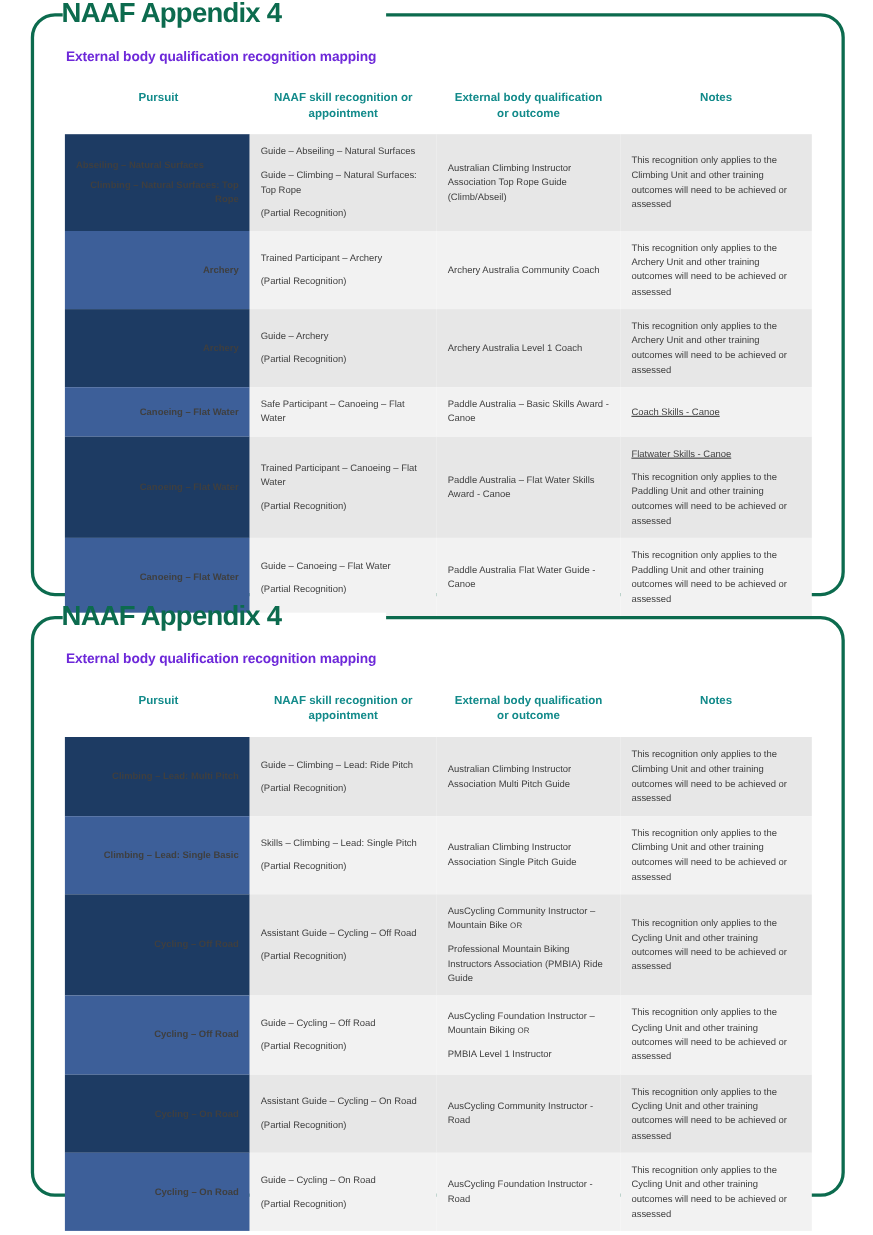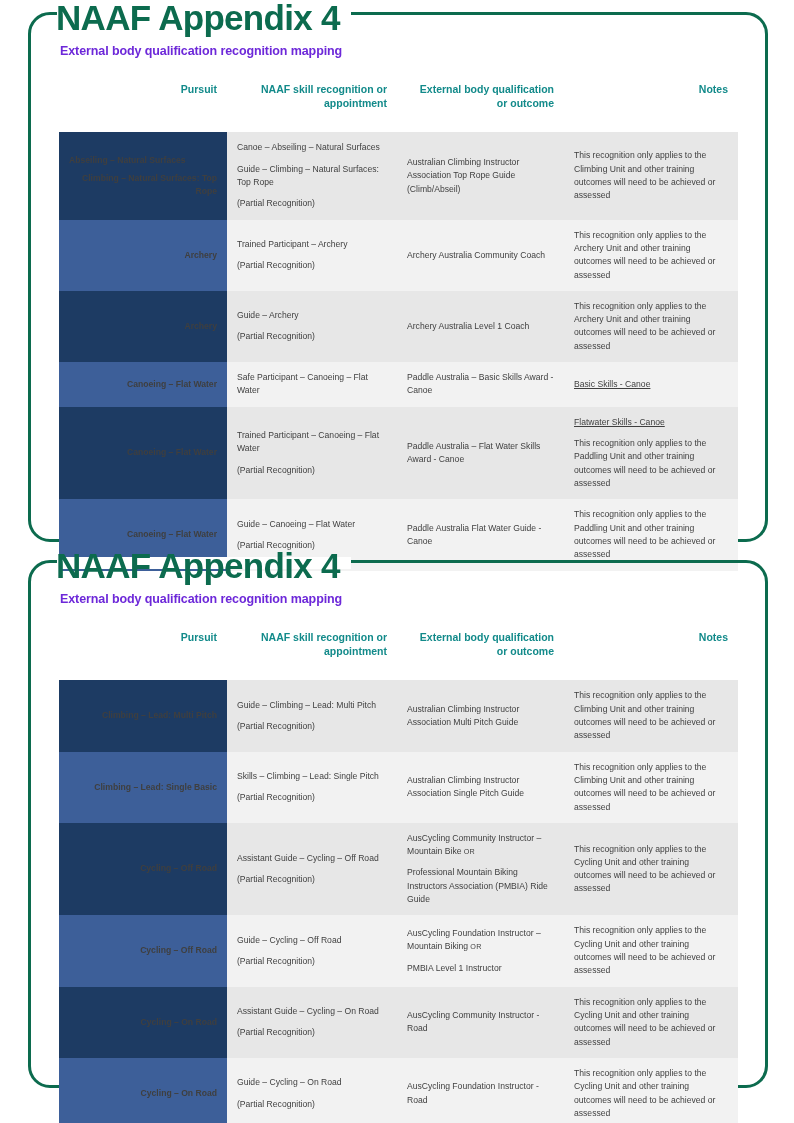--- a/index.html
+++ b/index.html
@@ -28,21 +28,21 @@
     position: absolute;
     left: 26px; top: -6px;
     width: 294px; height: 12px;
     background: #ffffff;
   }
 
   .card-title {
     position: absolute;
     left: 28px; top: -12px;
     margin: 0;
-    font-size: 35px;
+    font-size: 25px;
     font-weight: bold;
     letter-spacing: -0.7px;
     color: #0c6b4e;
     line-height: 1;
     white-space: nowrap;
     text-align: center;
   }
   .card-subtitle {
     position: absolute;
     left: 32px; top: 32px;
@@ -61,27 +61,27 @@
     width: 679px;
     border-collapse: collapse;
     table-layout: fixed;
   }
   table.mapping col.c1 { width: 168px; }
   table.mapping col.c2 { width: 170px; }
   table.mapping col.c3 { width: 167px; }
   table.mapping col.c4 { width: 174px; }
 
   table.mapping thead th {
-    text-align: right;
+    text-align: center;
     vertical-align: top;
     color: #128a8a;
     font-size: 10.5px;
     font-weight: bold;
     line-height: 1.35;
-    padding: 10px 10px 22px 10px;
+    padding: 10px 10px 12px 10px;
     background: #ffffff;
   }
   table.mapping thead th.h1 { padding-left: 12px; }
 
   table.mapping tbody td {
     vertical-align: middle;
     font-size: 8.6px;
     line-height: 1.55;
     color: #3f3f3f;
     padding: 9px 10px;
@@ -136,21 +136,21 @@
           <th>Notes</th>
         </tr>
       </thead>
       <tbody>
           <tr class="alt-a">
             <td class="pursuit">
               <p>Abseiling – Natural Surfaces</p>
               <p>Climbing – Natural Surfaces: Top Rope</p>
             </td>
             <td class="body">
-              <p>Canoe – Abseiling – Natural Surfaces</p>
+              <p>Guide – Abseiling – Natural Surfaces</p>
               <p>Guide – Climbing – Natural Surfaces: Top Rope</p>
               <p class="ital">(Partial Recognition)</p>
             </td>
             <td class="body">
               <p>Australian Climbing Instructor Association Top Rope Guide (Climb/Abseil)</p>
             </td>
             <td class="body">
               <p>This recognition only applies to the Climbing Unit and other training outcomes will need to be achieved or assessed</p>
             </td>
           </tr>
@@ -188,21 +188,21 @@
             <td class="pursuit">
               <p>Canoeing – Flat Water</p>
             </td>
             <td class="body">
               <p>Safe Participant – Canoeing – Flat Water</p>
             </td>
             <td class="body">
               <p>Paddle Australia – Basic Skills Award - Canoe</p>
             </td>
             <td class="body">
-              <p><span class="lnk">Basic Skills - Canoe</span></p>
+              <p><span class="lnk">Coach Skills - Canoe</span></p>
             </td>
           </tr>
           <tr class="alt-a">
             <td class="pursuit">
               <p>Canoeing – Flat Water</p>
             </td>
             <td class="body">
               <p>Trained Participant – Canoeing – Flat Water</p>
               <p class="ital">(Partial Recognition)</p>
             </td>
@@ -253,21 +253,21 @@
           <th>External body qualification or outcome</th>
           <th>Notes</th>
         </tr>
       </thead>
       <tbody>
           <tr class="alt-a">
             <td class="pursuit">
               <p>Climbing – Lead: Multi Pitch</p>
             </td>
             <td class="body">
-              <p>Guide – Climbing – Lead: Multi Pitch</p>
+              <p>Guide – Climbing – Lead: Ride Pitch</p>
               <p class="ital">(Partial Recognition)</p>
             </td>
             <td class="body">
               <p>Australian Climbing Instructor Association Multi Pitch Guide</p>
             </td>
             <td class="body">
               <p>This recognition only applies to the Climbing Unit and other training outcomes will need to be achieved or assessed</p>
             </td>
           </tr>
           <tr class="alt-b">

